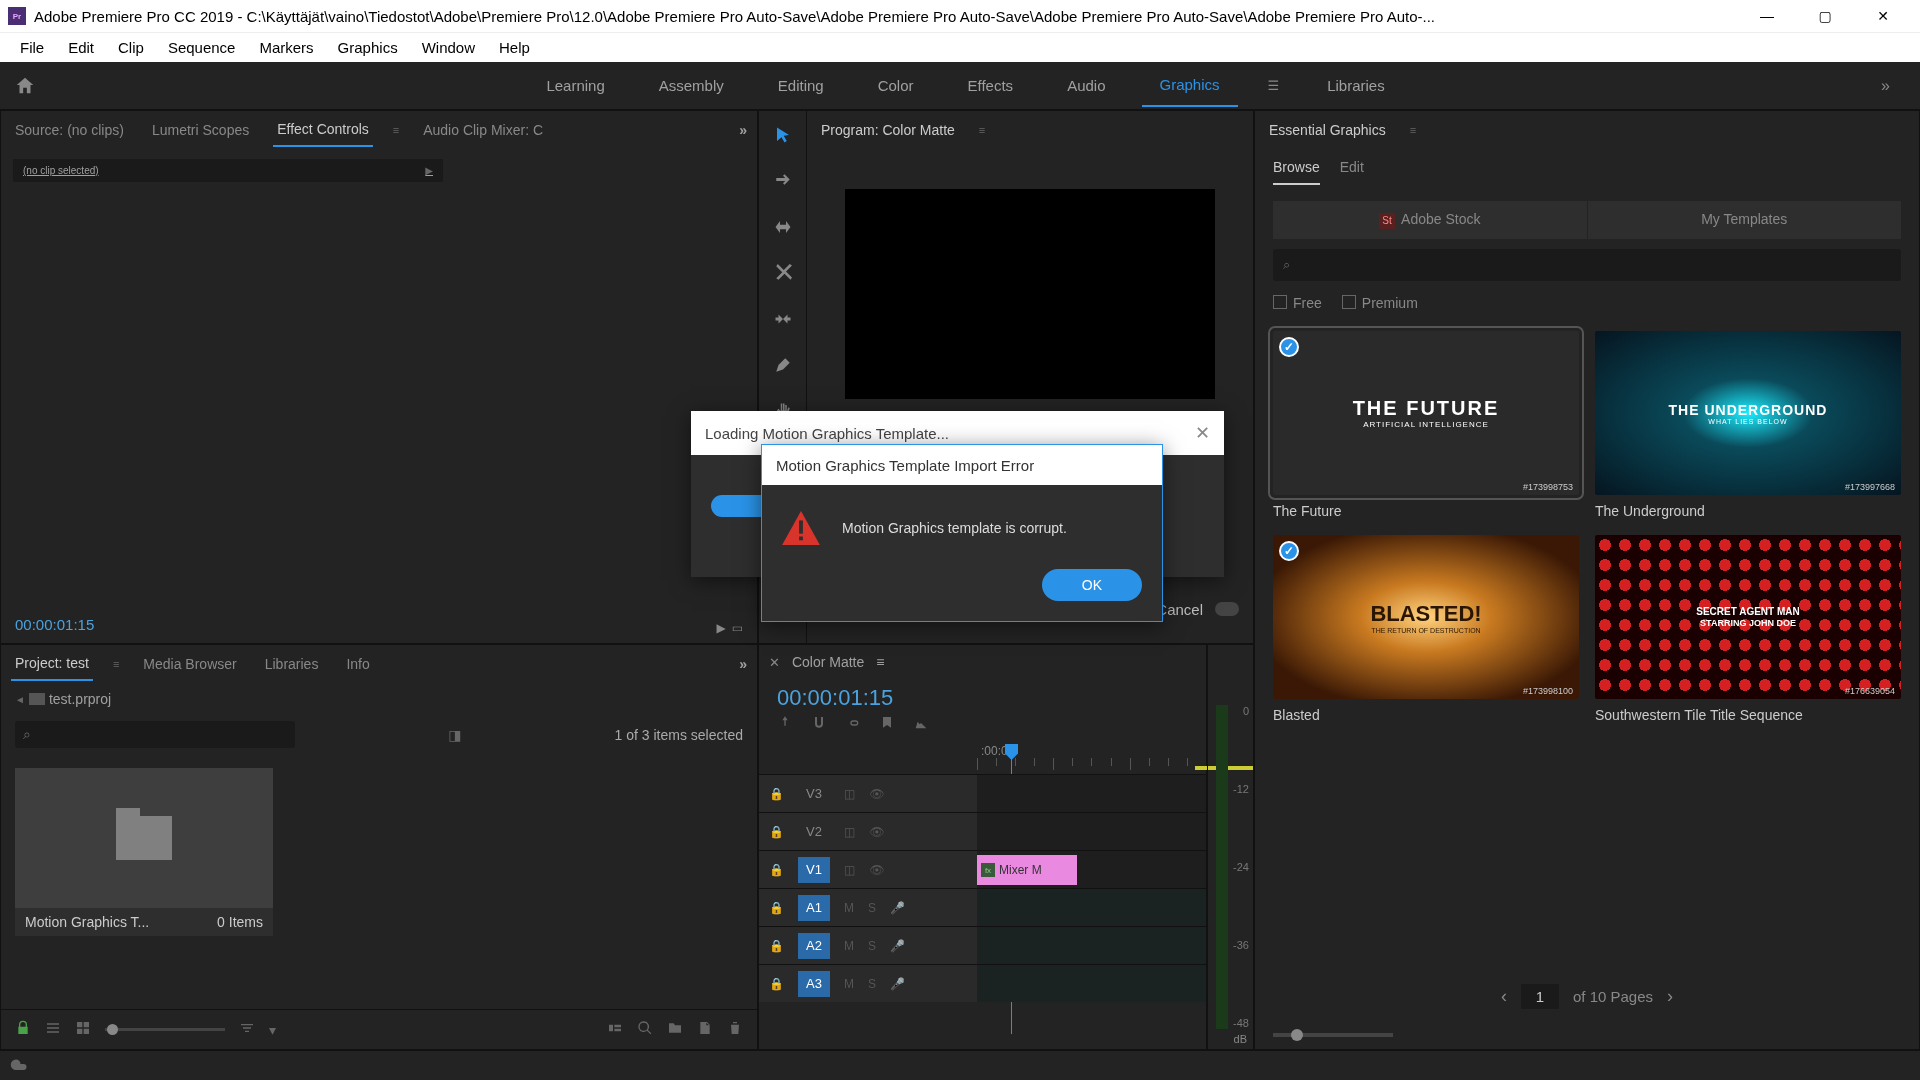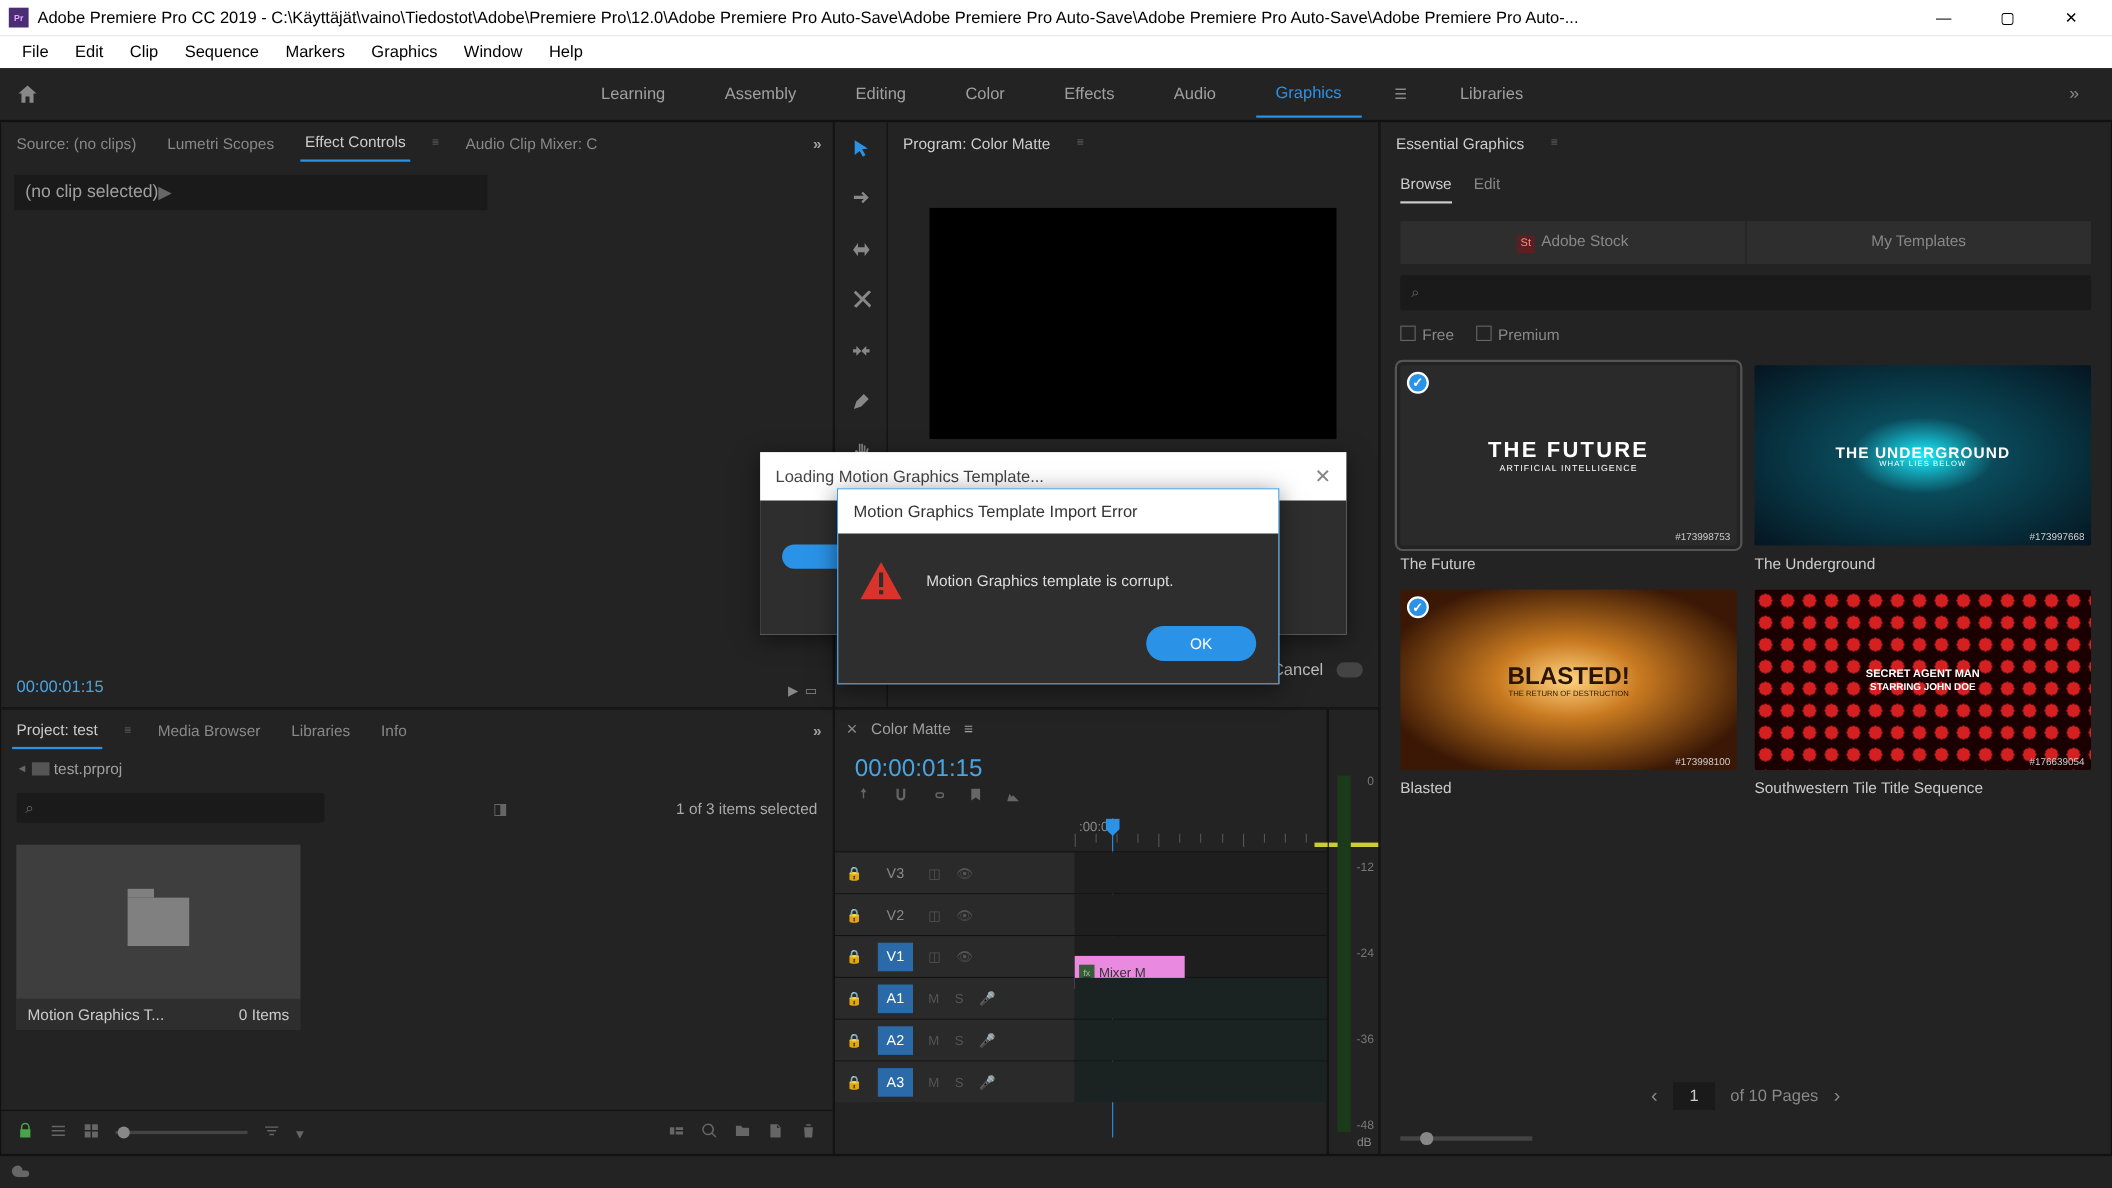--- a/index.html
+++ b/index.html
@@ -31,21 +31,21 @@
 .panel { border: 1px solid #111; background: #232323; position:relative; overflow:hidden;}
 
 
 .source-panel { grid-column: 1; grid-row: 1;}
 .panel-tabs { display: flex; align-items:center; height: 38px; padding: 0 10px; gap: 20px; font-size: 14px;}
 .panel-tabs .ptab { color: #888; padding: 8px 4px; white-space:nowrap;}
 .panel-tabs .ptab.active { color: #ccc; }
 .panel-tabs .ptab.active.underline { border-bottom: 2px solid #2a93e8;}
 .panel-tabs .hamburger { font-size:11px; color:#666;}
 .panel-tabs .overflow { margin-left:auto; font-weight:bold;}
-.no-clip { margin: 10px 12px; background: #1a1a1a; padding: 6px 10px; width: 430px; display:flex; justify-content:flex-start; align-items:center; font-size:16px;}
+.no-clip { margin: 10px 12px; background: #1a1a1a; padding: 6px 10px; width: 430px; display:flex; justify-content:space-between; align-items:center; font-size:10px;text-decoration:underline;}
 .source-timecode { position:absolute; bottom: 10px; left: 14px; color:#4aa3df; font-size:15px;}
 .source-controls { position:absolute; bottom:8px; right:14px; display:flex; gap:6px; color:#888; font-size:12px;}
 
 
 .tools-panel { grid-column: 2; grid-row: 1; display:flex;}
 .tools-strip { width: 48px; border-right:1px solid #111; display:flex; flex-direction:column; align-items:center; padding-top:10px; gap:18px;}
 .tools-strip .tool { width:28px; height:28px; display:flex; align-items:center; justify-content:center; color:#888; font-size:16px;}
 .tools-strip .tool.active svg { fill:#2a93e8; }
 .tools-strip svg { fill:#888; width:18px; height:18px;}
 
@@ -139,21 +139,21 @@
 .tl-workarea { position:absolute; top:22px; left:218px; width:112px; height:4px; background:#cccc33;}
 
 .tl-tracks { }
 .tl-track { display:flex; height:38px; border-top:1px solid #111;}
 .tl-track .track-header { width: 218px; display:flex; align-items:center; gap:14px; padding:0 10px; background:#2a2a2a;}
 .tl-track .lock-icon, .tl-track .sync-icon, .tl-track .eye-icon, .tl-track .mute-icon, .tl-track .solo-icon, .tl-track .mic-icon { color:#555; font-size:12px;}
 .tl-track .track-label { width:32px; height:26px; display:flex; align-items:center; justify-content:center; color:#888; font-size:13px;}
 .tl-track .track-label.active { background:#2a6aa8; color:#fff;}
 .tl-track .track-content { flex:1; background:#1e1e1e; position:relative;}
 .tl-track.audio .track-content { background:#1a2222;}
-.clip { position:absolute; top:18px; height:30px; background:#e989e0; display:flex; align-items:center; gap:4px; padding:0 4px; font-size:12px; color:#333;text-decoration:underline;}
+.clip { position:absolute; top:4px; height:30px; background:#e989e0; display:flex; align-items:center; gap:4px; padding:0 4px; font-size:12px; color:#333;}
 .clip .fx-badge { width:14px; height:14px; background:#3a5a3a; color:#8c8; font-size:8px; display:flex; align-items:center; justify-content:center;}
 
 
 .audio-meters { width:46px; padding:8px 4px; position:relative; border-left:1px solid #111;}
 .meter-scale { position:absolute; right:4px; top:60px; bottom:20px; display:flex; flex-direction:column; justify-content:space-between; font-size:11px; color:#777; text-align:right;}
 .meter-db-label { position:absolute; bottom:4px; right:6px; font-size:11px; color:#888;}
 .meter-bar { position:absolute; left:8px; top:60px; bottom:20px; width:12px; background:linear-gradient(to top, #1a3a1a, #1a3a1a);}
 
 
 .status-bar { height: 30px; background:#232323; border-top:1px solid #111; display:flex; align-items:center; padding:0 10px;}

